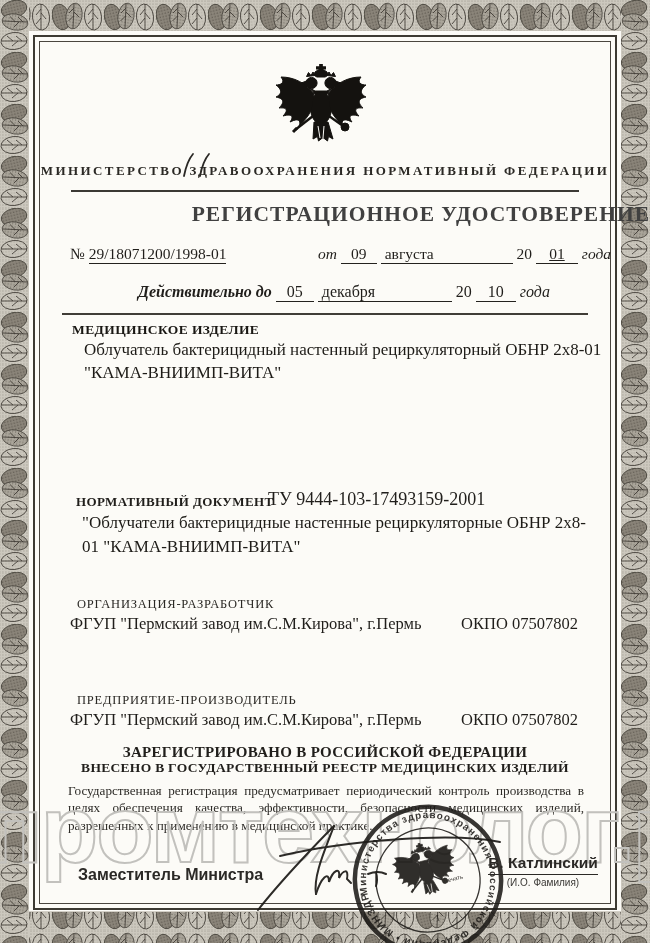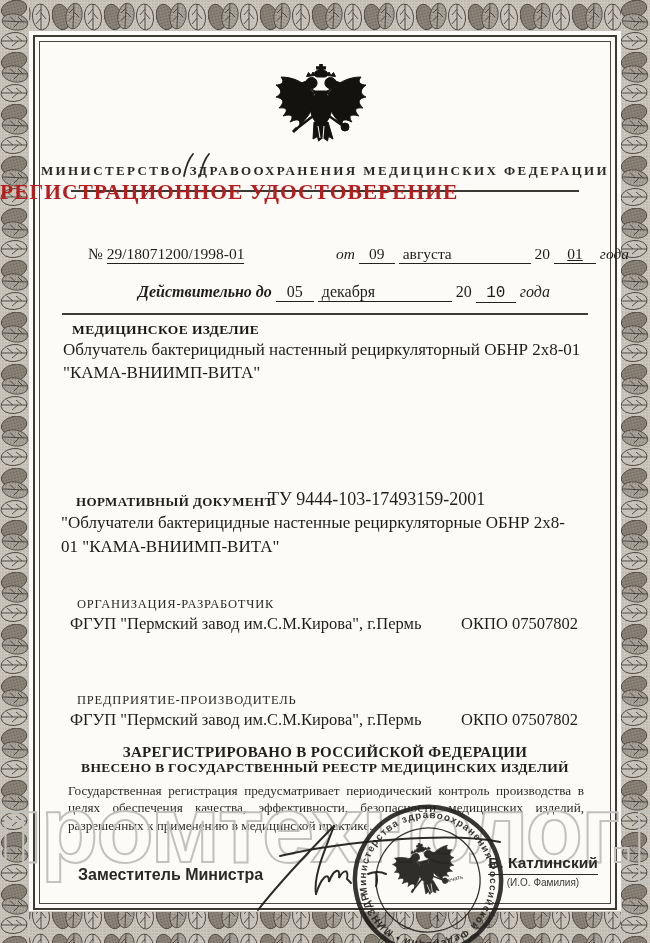--- a/index.html
+++ b/index.html
@@ -6,30 +6,30 @@
   #page{position:relative;width:650px;height:943px;overflow:hidden;background:#d3cfc6;
         font-family:"Liberation Serif",serif;color:#201e1b;}
   #borderlayer{position:absolute;left:0;top:0;z-index:1;}
   #paper{position:absolute;left:29px;top:31px;width:592px;height:880px;background:#fcfbf7;z-index:2;}
   #frame-outer{position:absolute;left:33px;top:35px;width:580px;height:871px;border:2px solid #3d3a33;z-index:3;}
   #frame-inner{position:absolute;left:39px;top:41px;width:570px;height:861px;border:1px solid #4a463f;z-index:3;}
   .abs{position:absolute;z-index:4;}
   .ministry{left:0;top:163px;width:650px;text-align:center;font-size:13px;letter-spacing:2.4px;
             font-weight:bold;color:#2b2925;}
   .rule1{left:71px;top:190px;width:508px;border-top:2px solid #3b3934;}
-  .doc-title{left:0;top:180px;width:650px;text-align:left;font-size:21.5px;font-weight:bold;letter-spacing:1px;color:#b91c1c;}
-  .row-number{left:70px;top:245px;width:505px;font-size:15.5px;margin-left:18px;}
+  .doc-title{left:0;top:202px;width:650px;text-align:right;font-size:21.5px;font-weight:bold;letter-spacing:1px;color:#404040;}
+  .row-number{left:70px;top:245px;width:505px;font-size:15.5px;}
   .num-right{position:absolute;left:248px;top:0;white-space:nowrap;}
   .u{border-bottom:1.5px solid #24221e;display:inline-block;text-align:center;}
   .it{font-style:italic;}
   .row-valid{left:138px;top:283px;width:440px;font-size:16px;white-space:nowrap;}
   .rule2{left:62px;top:313px;width:526px;border-top:2.4px solid #403d37;}
   .lbl-bold{font-weight:bold;font-size:13.5px;letter-spacing:.4px;color:#191713;}
   .med-lbl{left:72px;top:322px;text-align:right;}
-  .body17{font-size:17px;color:#1d1b17;}
+  .body17{font-size:17px;color:#1d1b17;margin-left:21px;}
   .dev-1{left:63px;top:340px;width:530px;}
   .dev-2{left:63px;top:363px;width:530px;}
   .norm-row{left:76px;top:489px;width:500px;}
   .norm-lbl{position:absolute;left:0;top:5px;font-weight:bold;font-size:13px;letter-spacing:.4px;}
   .norm-val{position:absolute;left:192px;top:0;font-size:18px;}
   .norm-1{left:61px;top:513px;width:535px;}
   .norm-2{left:61px;top:537px;width:535px;}
   .org-lbl{left:77px;top:597px;font-size:12.5px;letter-spacing:.8px;color:#2a2824;}
   .org-row{left:70px;top:614px;width:508px;display:flex;justify-content:space-between;font-size:16.5px;}
   .man-lbl{left:77px;top:693px;font-size:12.5px;letter-spacing:.8px;color:#2a2824;}
@@ -122,21 +122,21 @@
   <div id="frame-inner"></div>
 
   <svg class="abs" style="left:268px;top:64px;" width="106" height="100" aria-hidden="true">
     <use href="#eagle" x="3" y="0" width="100" height="100"></use>
   </svg>
 
   <svg id="ditto" width="56" height="36" aria-hidden="true">
     <path d="M8,32 q3,-15 9,-22 M24,32 q3,-15 9,-22" stroke="#2a2825" stroke-width="1.8" fill="none" stroke-linecap="round"></path>
   </svg>
 
-  <div class="abs ministry">МИНИСТЕРСТВО ЗДРАВООХРАНЕНИЯ МЕДИЦИНСКИХ ФЕДЕРАЦИИ</div>
+  <div class="abs ministry">МИНИСТЕРСТВО ЗДРАВООХРАНЕНИЯ НОРМАТИВНЫЙ ФЕДЕРАЦИИ</div>
   <div class="abs rule1"></div>
   <div class="abs doc-title">РЕГИСТРАЦИОННОЕ УДОСТОВЕРЕНИЕ</div>
 
   <div class="abs row-number">
     <span>№</span>
     <span class="u">29/18071200/1998-01</span>
     <span class="num-right">
       <span class="it">от</span>
       <span class="u" style="min-width:36px;">09</span>
       <span class="u" style="min-width:128px;text-align:left;padding-left:4px;">августа</span>
@@ -144,21 +144,21 @@
       <span class="u" style="min-width:42px;text-decoration:underline;">01</span>
       <span class="it">года</span>
     </span>
   </div>
 
   <div class="abs row-valid">
     <span class="it" style="font-weight:bold;">Действительно до</span>
     <span class="u" style="min-width:38px;">05</span>
     <span class="u" style="min-width:130px;text-align:left;padding-left:4px;">декабря</span>
     <span>20</span>
-    <span class="u" style="min-width:40px;font-family:Liberation Mono, monospace;">10</span>
+    <span class="u" style="min-width:40px;">10</span>
     <span class="it">года</span>
   </div>
 
   <div class="abs rule2"></div>
 
   <div class="abs lbl-bold med-lbl">МЕДИЦИНСКОЕ ИЗДЕЛИЕ</div>
   <div class="abs body17 dev-1">Облучатель бактерицидный настенный рециркуляторный ОБНР 2x8-01</div>
   <div class="abs body17 dev-2">"КАМА-ВНИИМП-ВИТА"</div>
 
   <div class="abs norm-row">

